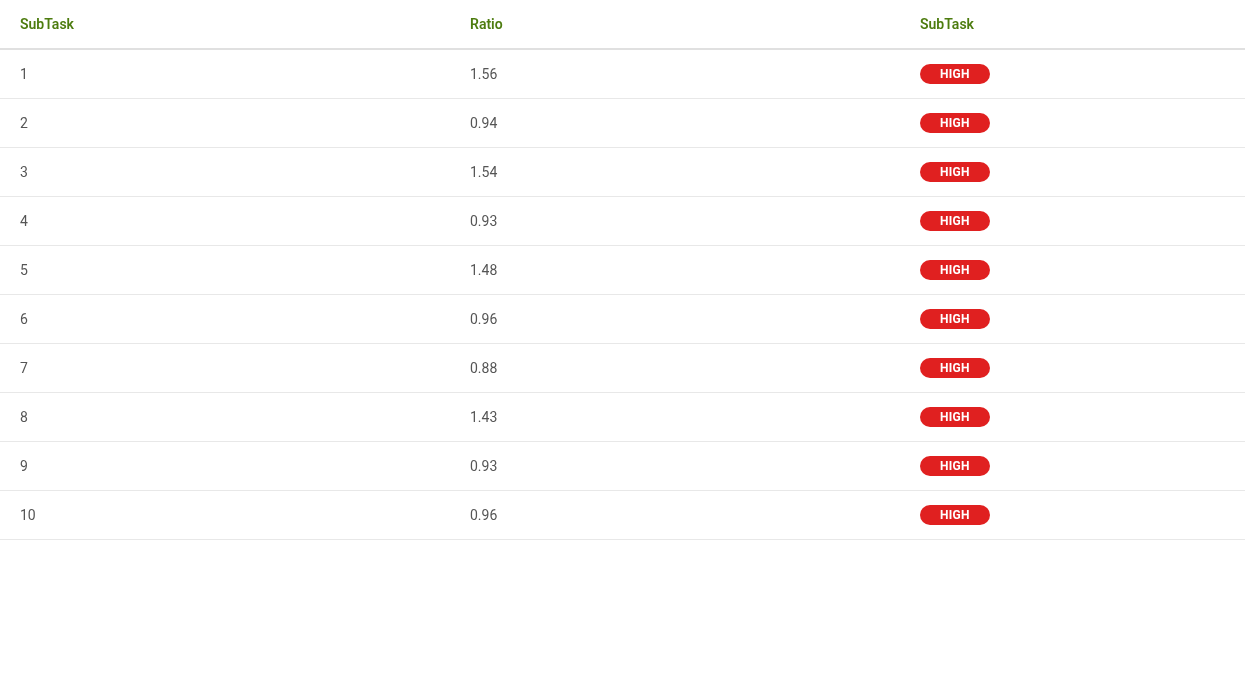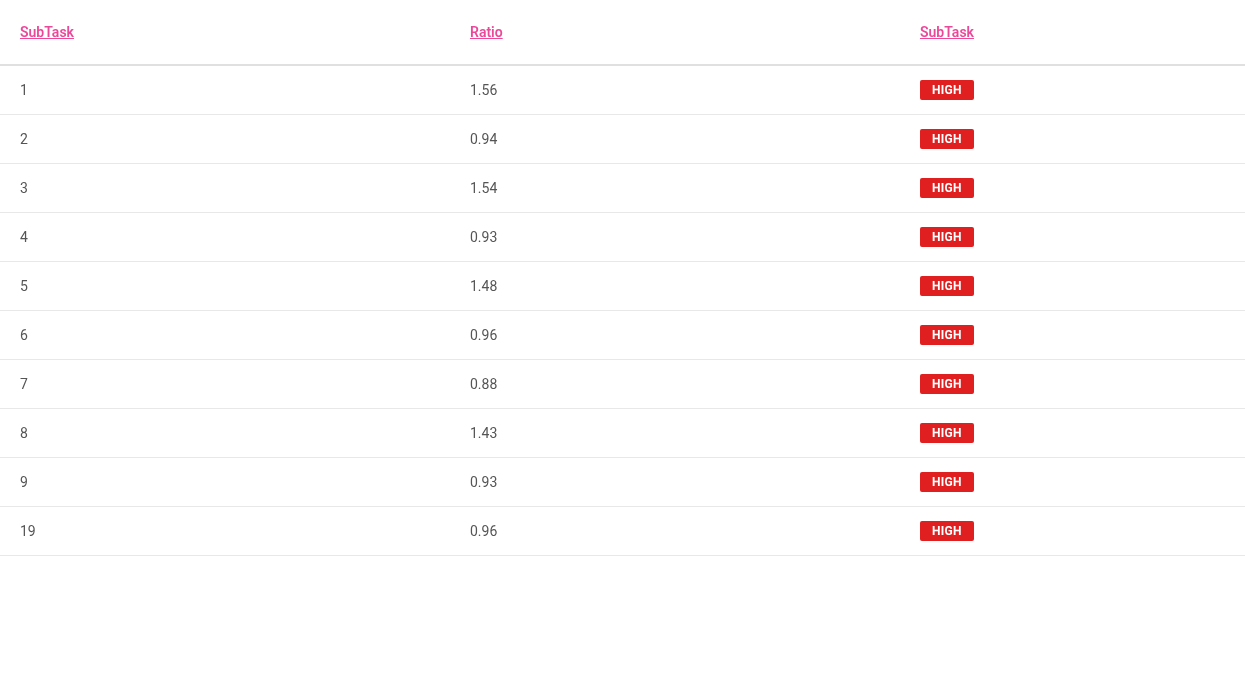--- a/index.html
+++ b/index.html
@@ -24,26 +24,25 @@
     table {
       width: 100%;
       border-collapse: collapse;
     }
 
     thead tr {
       border-bottom: 2px solid #e0e0e0;
     }
 
     thead th {
-      padding: 24px 20px;
+      padding: 16px 20px;
       text-align: left;
       font-weight: 600;
-      color: #ec4899;
+      color: #4d7c0f;
       font-size: 14px;
-      text-decoration: underline;
     }
 
     tbody tr {
       border-bottom: 1px solid #e8e8e8;
     }
 
     tbody td {
       padding: 14px 20px;
       font-size: 14px;
       color: #555;
@@ -60,22 +59,22 @@
     .col-status {
       width: 345px;
     }
 
     .status-badge {
       display: inline-block;
       background-color: #e02020;
       color: #ffffff;
       font-weight: 700;
       font-size: 12px;
-      padding: 3px 12px;
-      border-radius: 2px;
+      padding: 3px 20px;
+      border-radius: 10px;
       letter-spacing: 0.3px;
     }
   </style>
 </head>
 <body>
 
 <div class="table-container">
   <table>
     <thead>
       <tr>
@@ -124,19 +123,19 @@
           <td class="col-subtask">8</td>
           <td class="col-ratio">1.43</td>
           <td class="col-status"><span class="status-badge" style="background-color: rgb(224, 32, 32);">HIGH</span></td>
         </tr>
         <tr>
           <td class="col-subtask">9</td>
           <td class="col-ratio">0.93</td>
           <td class="col-status"><span class="status-badge" style="background-color: rgb(224, 32, 32);">HIGH</span></td>
         </tr>
         <tr>
-          <td class="col-subtask">19</td>
+          <td class="col-subtask">10</td>
           <td class="col-ratio">0.96</td>
           <td class="col-status"><span class="status-badge" style="background-color: rgb(224, 32, 32);">HIGH</span></td>
         </tr>
       </tbody>
   </table>
 </div>
 
 </body></html>

